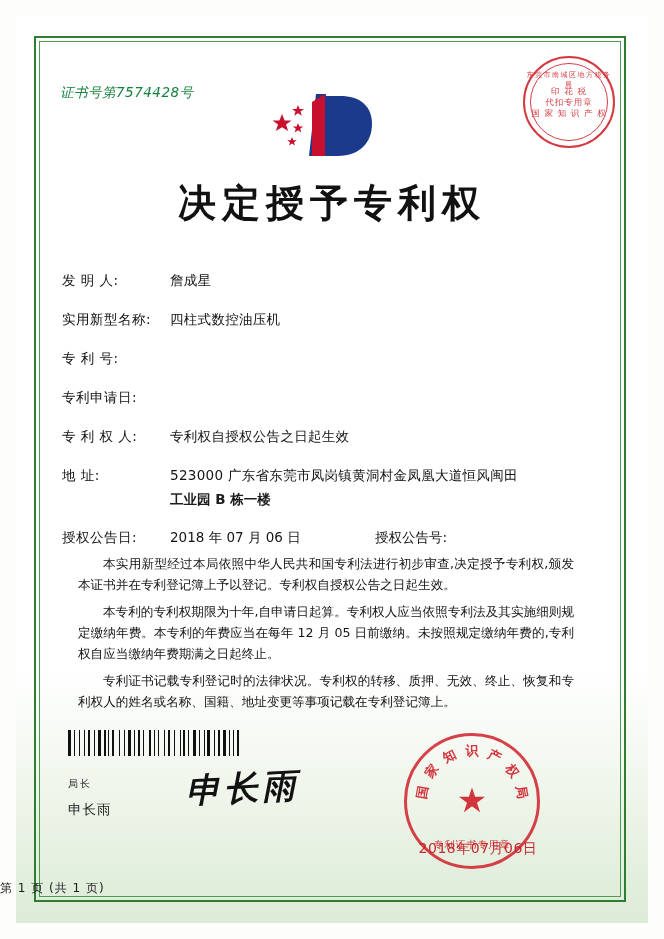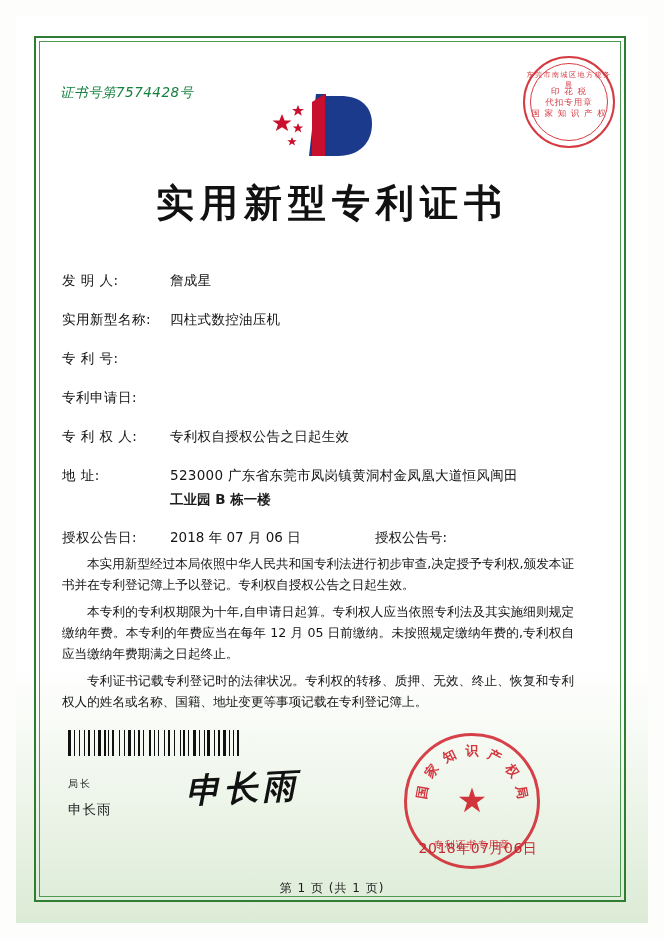--- a/index.html
+++ b/index.html
@@ -160,21 +160,21 @@
   .paras {
     position: absolute;
     left: 62px; top: 553px;
     width: 512px;
     font-size: 12.6px;
     line-height: 21px;
     color: #141414;
     text-align: justify;
   }
   .paras p {
-    margin: 0 0 6px 0;
+    margin: 0 0 6px 16px;
     text-indent: 25px;
   }
 
   
   .barcode {
     position: absolute;
     left: 68px; top: 730px;
     width: 196px; height: 26px;
   }
   .barcode i {
@@ -265,21 +265,20 @@
     font-size: 14px;
     color: #c3202a;
     letter-spacing: 0.5px;
     opacity: .95;
   }
 
   
   .footer {
     position: absolute;
     left: 0; right: 0; top: 880px;
-    text-align: center;
     font-size: 12px;
     color: #1c1c1c;
     letter-spacing: 1px;
   }
 </style>
 </head>
 <body>
 
 <div class="page">
   <div class="paper"></div>
@@ -311,21 +310,21 @@
   <div class="stamp-top">
     <div class="st-ring"></div>
     <div class="st-arc">东莞市南城区地方税务局</div>
     <div class="st-lines">
       <div>印 花 税</div>
       <div>代扣专用章</div>
       <div>国 家 知 识 产 权</div>
     </div>
   </div>
 
-  <div class="title">实用新型专利证书</div>
+  <div class="title">决定授予专利权</div>
 
   <div class="fields">
     <div class="row">
       <div class="lbl">发 明 人:</div>
       <div class="val">詹成星</div>
     </div>
     <div class="row">
       <div class="lbl">实用新型名称:</div>
       <div class="val">四柱式数控油压机</div>
     </div>

